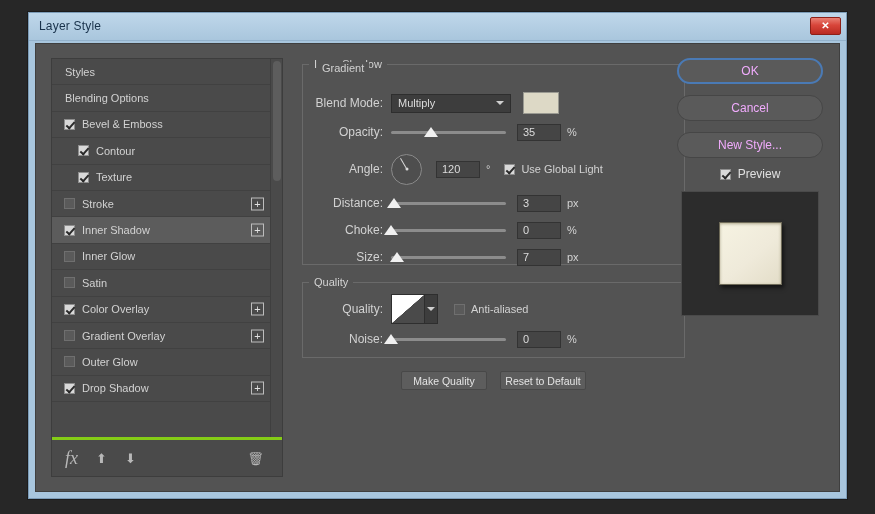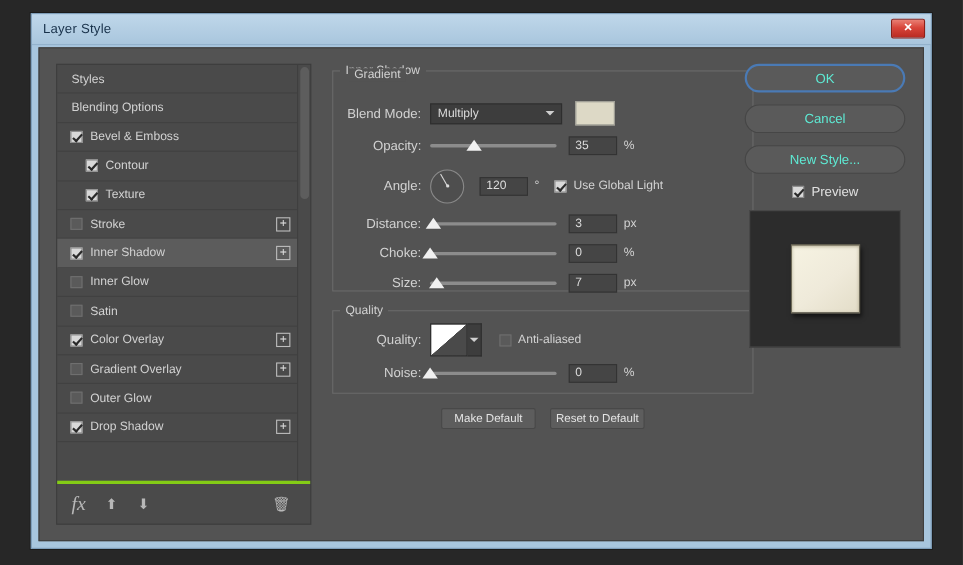--- a/index.html
+++ b/index.html
@@ -251,21 +251,21 @@
     cursor: pointer;
   }
 
   
   #right { position:absolute; right:16px; top:14px; width:146px; }
   .rbtn {
     width: 100%; height: 26px;
     background: #5a5a5a;
     border: 1px solid #464646;
     border-radius: 13px;
-    color: #5eead4; font-size: 12px;
+    color: #f0abfc; font-size: 12px;
     display:flex;align-items:center;justify-content:center;
     margin-bottom: 11px; cursor: pointer;
   }
   .rbtn.primary { border: 2px solid #4a7ab5; }
   #preview-row {
     display:flex; align-items:center; justify-content:center;
     margin-top: -2px; margin-bottom: 10px; cursor:pointer;
   }
   #preview-row .lbl2 { font-size:12px;color:#e0e0e0;margin-left:7px; }
   #thumb-box {
@@ -459,21 +459,21 @@
           <div class="slider">
             <div class="track"></div>
             <div class="thumb" id="noise-thumb" style="left: 0%;"></div>
           </div>
           <div class="numfield">0</div>
           <span class="unit">%</span>
         </div>
       </fieldset>
 
       <div id="defaults-row">
-        <div class="defbtn">Make Default</div>
+        <div class="defbtn">Make Quality</div>
         <div class="defbtn">Reset to Default</div>
       </div>
     </div>
 
     <div id="right">
       <div class="rbtn primary">OK</div>
       <div class="rbtn">Cancel</div>
       <div class="rbtn">New Style...</div>
       <div id="preview-row">
         <span class="chk on" id="preview-chk"></span>

